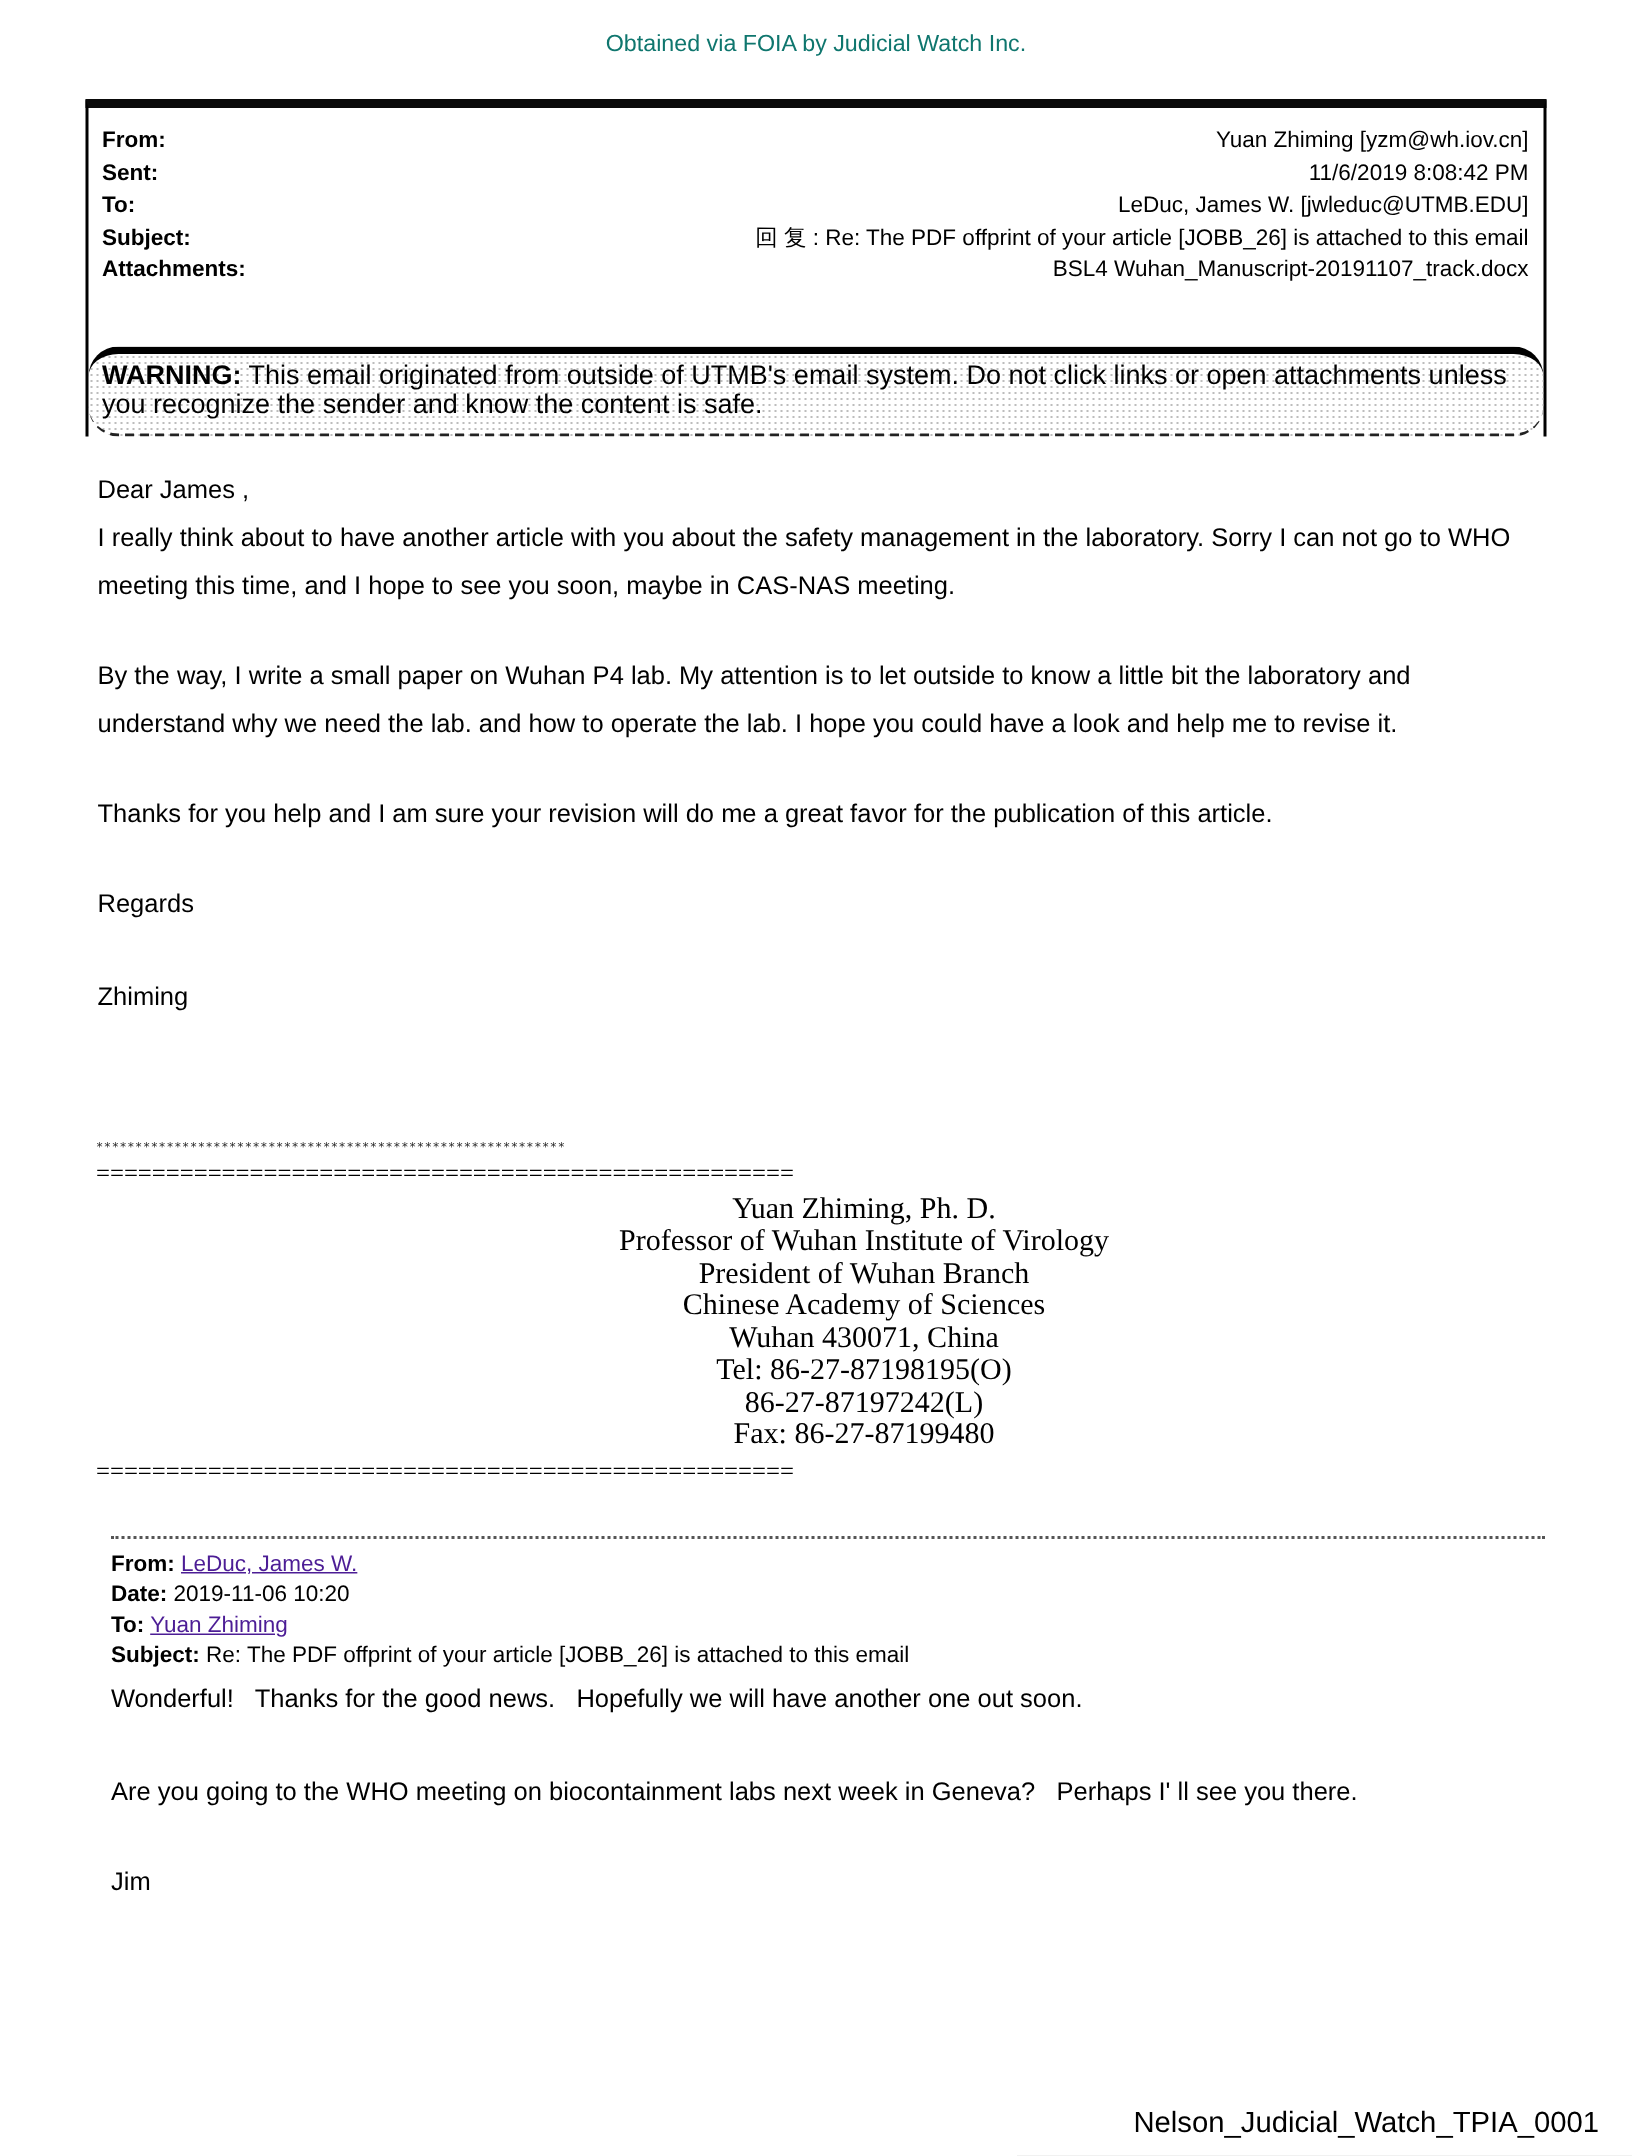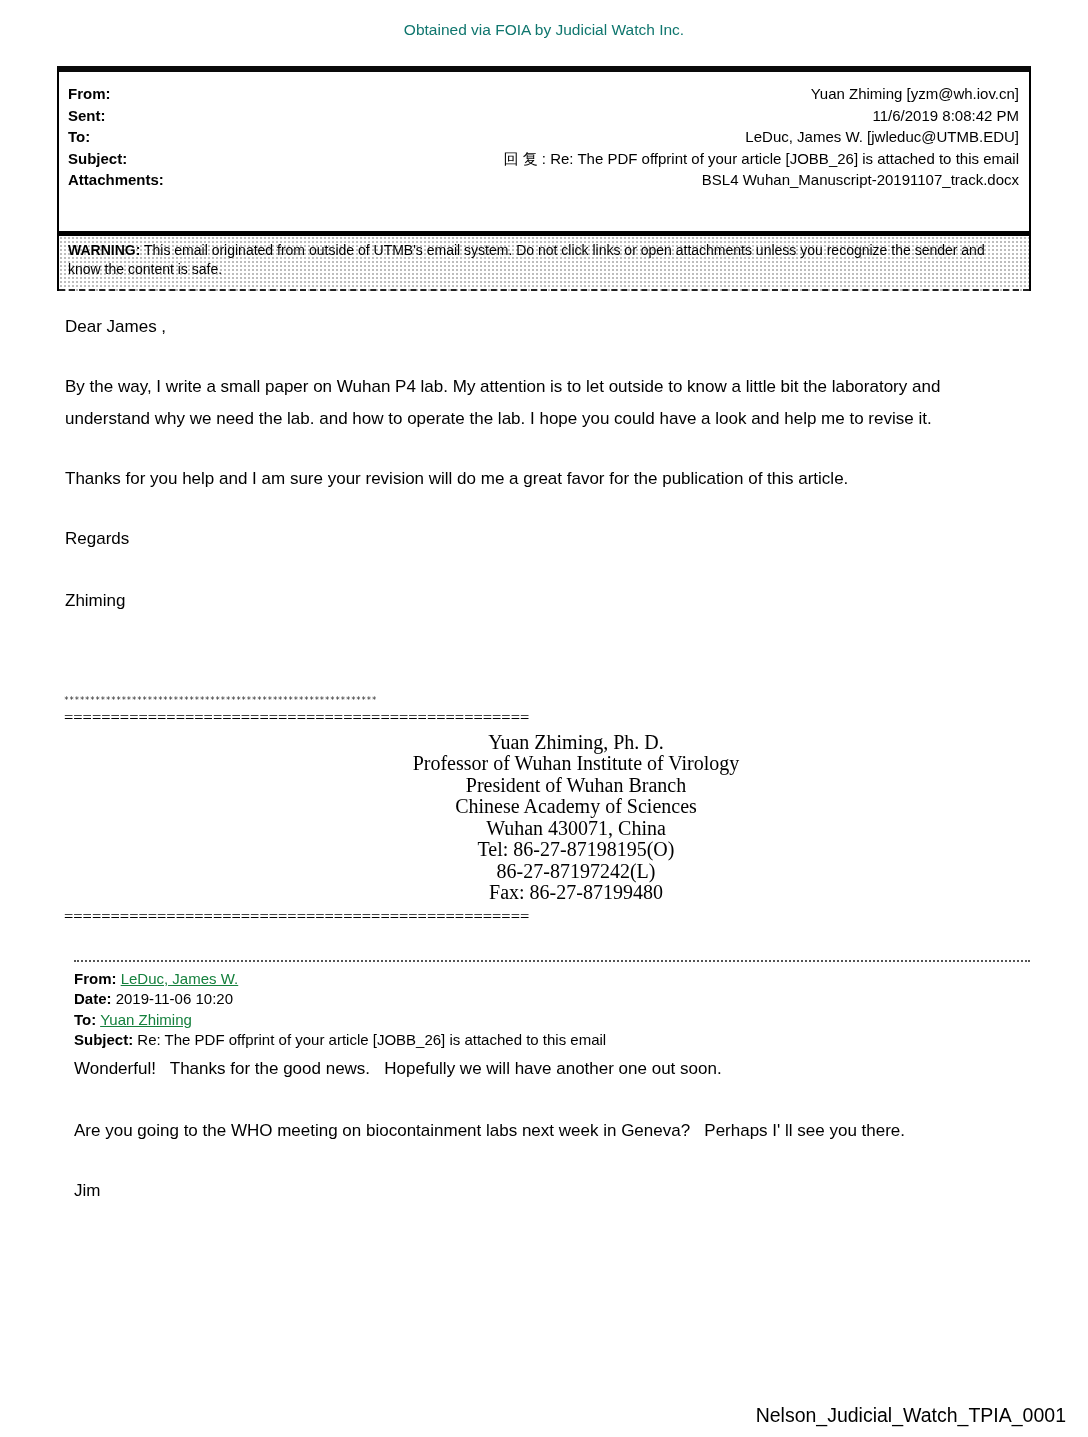--- a/index.html
+++ b/index.html
@@ -32,24 +32,25 @@
   }
   .header-fields { padding: 11px 10px 0 9px; font-size: 15px; }
   .hrow { display: flex; line-height: 21.6px; }
   .hlabel { font-weight: bold; flex: 0 0 118px; }
   .hvalue { flex: 1; text-align: right; }
   .header-spacer { height: 40px; }
   .warning {
     border-top: 5px solid #000;
     border-bottom: 2px dashed #222;
     padding: 5px 23px 9px 9px;
-    font-size: 14px;
+    font-size: 18px;
     line-height: 19.5px;
     background-image: radial-gradient(circle, #bdbdbd 0.9px, rgba(0,0,0,0) 0.9px);
     background-size: 4px 4px;
+    border-radius: 20px;
   }
   .wlabel { font-weight: bold; }
 
   
   .body-para {
     margin: 0 62px 0 65px;
     font-size: 17px;
     line-height: 32px;
     white-space: pre-wrap;
   }
@@ -88,21 +89,21 @@
 
   
   .quoted-hr {
     margin: 36px 58px 0 74px;
     border-top: 2px dotted #555;
     height: 0;
   }
   .q-fields { margin-top: 7px; }
   .qrow { margin-left: 74px; font-size: 15px; line-height: 20.5px; }
   .qlabel { font-weight: bold; }
-  .q-underline { text-decoration: underline; color: #15803d; }
+  .q-underline { text-decoration: underline; color: #4c1d95; }
   .q-body {
     margin: 16px 58px 0 74px;
     font-size: 17px;
     line-height: 32px;
     white-space: pre-wrap;
   }
   .q-line1 { margin-top: 2px; }
   .q-line2 { margin-top: 30px; }
   .q-jim { margin-top: 28px; }
 
@@ -144,20 +145,21 @@
         <span class="hvalue">BSL4 Wuhan_Manuscript-20191107_track.docx</span>
       </div>
     </div>
     <div class="header-spacer"></div>
     <div class="warning">
       <span class="wlabel">WARNING:</span><span> This email originated from outside of UTMB's email system. Do not click links or open attachments unless you recognize the sender and know the content is safe.</span>
     </div>
   </div>
 
   <div class="body-para p-salutation">Dear James ,</div>
+  <div class="body-para">I really think about to have another article with you about the safety management in the laboratory. Sorry I can not go to WHO meeting this time, and I hope to see you soon, maybe in CAS-NAS meeting.</div>
   <div class="body-para p2">By the way, I write a small paper on Wuhan P4 lab. My attention is to let outside to know a little bit the laboratory and understand why we need the lab. and how to operate the lab. I hope you could have a look and help me to revise it.</div>
   <div class="body-para p3">Thanks for you help and I am sure your revision will do me a great favor for the publication of this article.</div>
   <div class="body-para p-regards">Regards</div>
   <div class="body-para p-zhiming">Zhiming</div>
 
   <div class="sig-sep-stars">************************************************************</div>
   <div class="sig-sep-eq eq-top">==================================================</div>
   <div class="sig-block">
     <div>Yuan Zhiming, Ph. D.</div>
     <div>Professor of Wuhan Institute of Virology</div>

